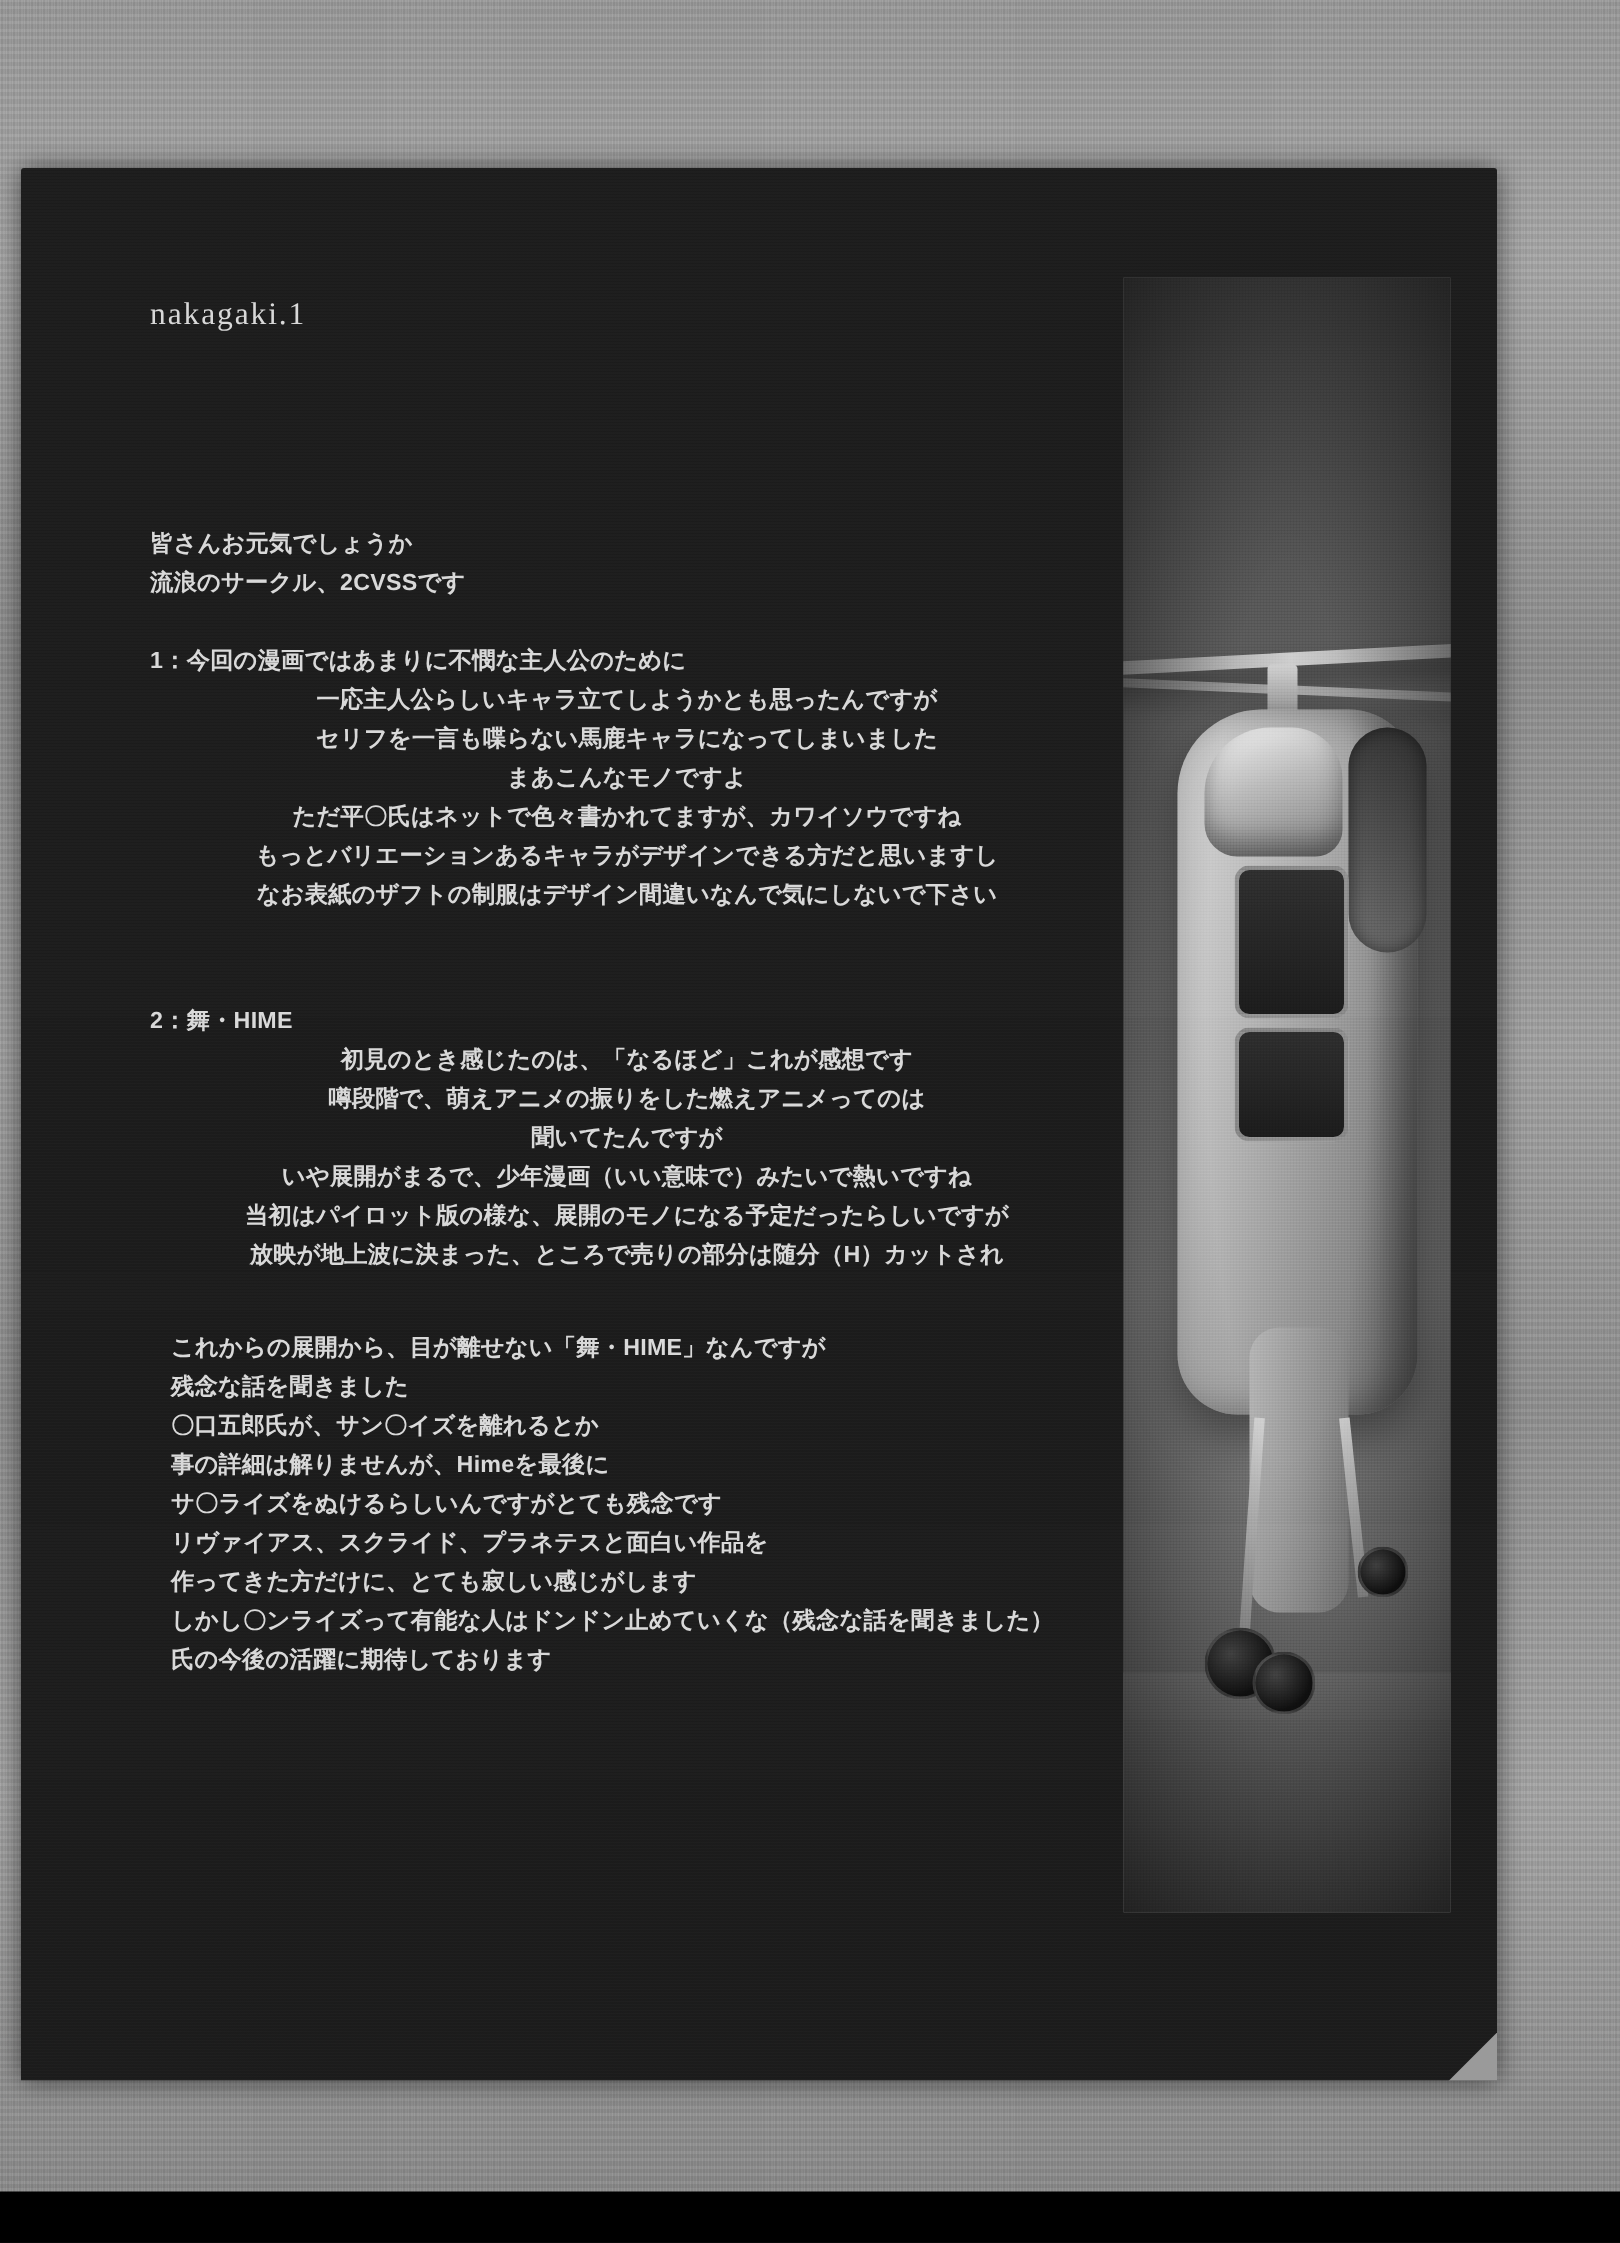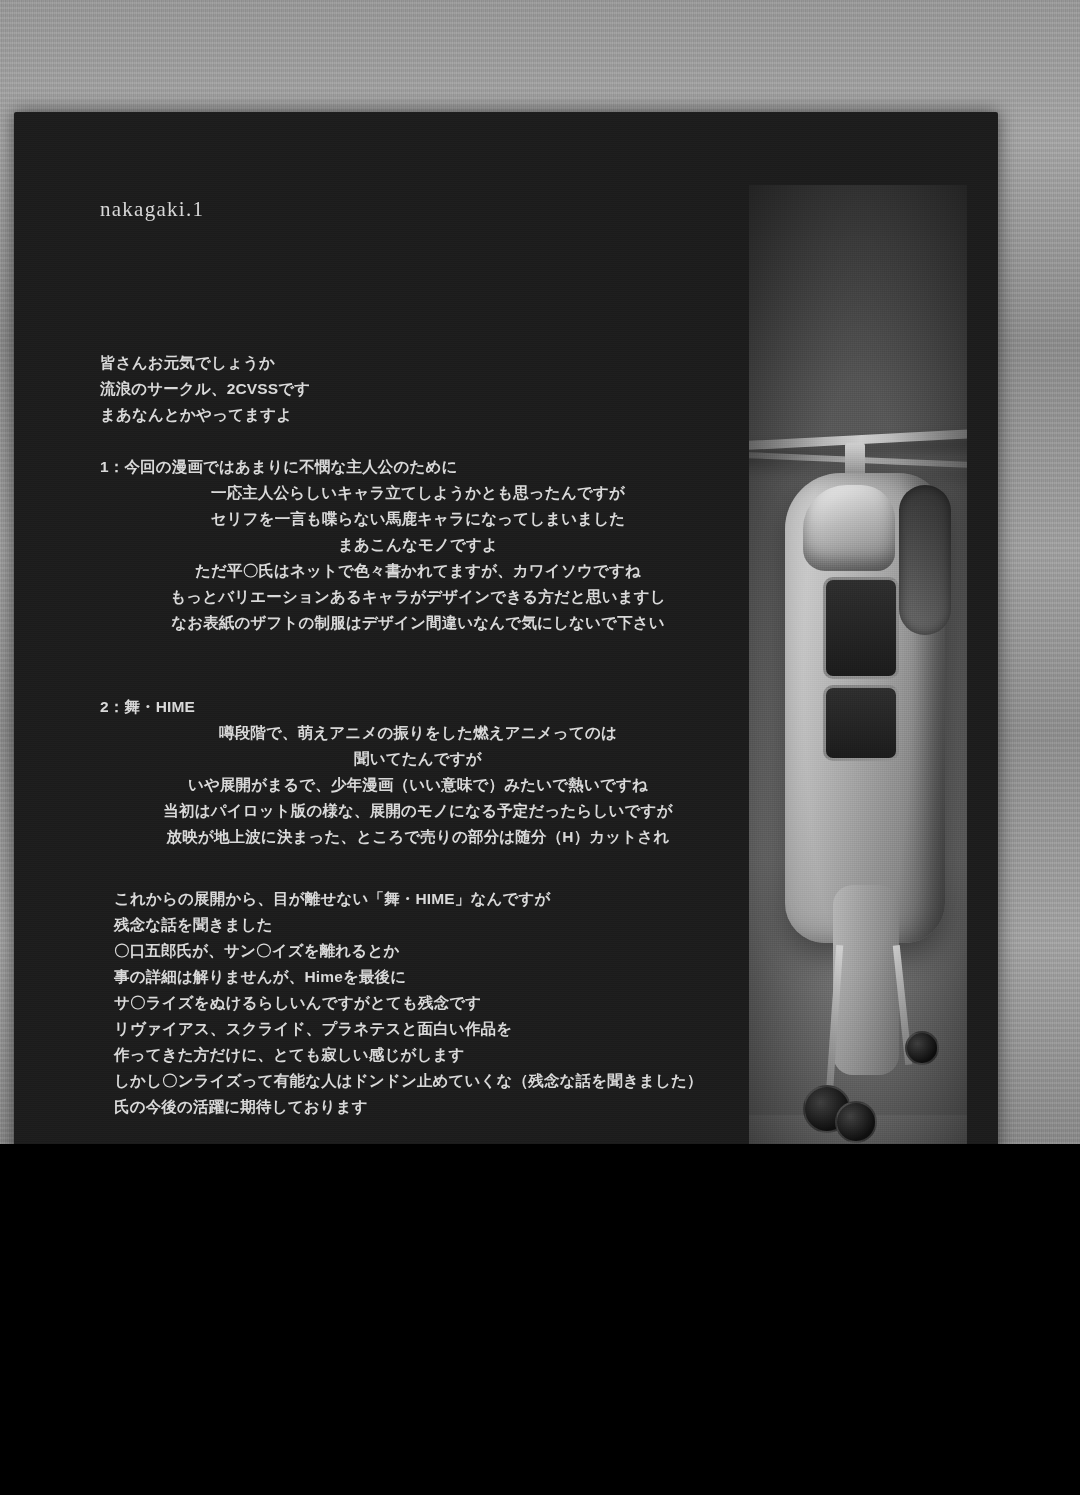--- a/index.html
+++ b/index.html
@@ -11,21 +11,21 @@
     width: 1080px;
     height: 1495px;
     overflow: hidden;
     font-family: "Liberation Sans", sans-serif;
   }
 
   
   #page {
     position: relative;
     width: 1080px;
-    height: 1144px;
+    height: 1461px;
     background:
       repeating-linear-gradient(90deg,
         rgba(255,255,255,0.05) 0px,
         rgba(255,255,255,0.05) 1px,
         rgba(0,0,0,0.05) 1px,
         rgba(0,0,0,0.05) 2px,
         rgba(255,255,255,0.02) 2px,
         rgba(255,255,255,0.02) 3px,
         rgba(0,0,0,0.03) 3px,
         rgba(0,0,0,0.03) 4px),
@@ -261,35 +261,35 @@
 
   <div id="sheet">
 
     <div class="doc-heading">nakagaki.1</div>
 
     <div class="text-col">
 
       <div class="para" id="p-greeting">
         <span class="ln">皆さんお元気でしょうか</span>
         <span class="ln">流浪のサークル、2CVSSです</span>
-        <span class="ln">まあなんとかやってますよ</span>
       </div>
 
       <div class="para sec" id="p-sec1">
         <span class="ln">1：今回の漫画ではあまりに不憫な主人公のために</span>
         <span class="ln">一応主人公らしいキャラ立てしようかとも思ったんですが</span>
         <span class="ln">セリフを一言も喋らない馬鹿キャラになってしまいました</span>
         <span class="ln">まあこんなモノですよ</span>
         <span class="ln">ただ平〇氏はネットで色々書かれてますが、カワイソウですね</span>
         <span class="ln">もっとバリエーションあるキャラがデザインできる方だと思いますし</span>
         <span class="ln">なお表紙のザフトの制服はデザイン間違いなんで気にしないで下さい</span>
       </div>
 
       <div class="para sec" id="p-sec2">
         <span class="ln">2：舞・HIME</span>
+        <span class="ln">初見のとき感じたのは、「なるほど」これが感想です</span>
         <span class="ln">噂段階で、萌えアニメの振りをした燃えアニメってのは</span>
         <span class="ln">聞いてたんですが</span>
         <span class="ln">いや展開がまるで、少年漫画（いい意味で）みたいで熱いですね</span>
         <span class="ln">当初はパイロット版の様な、展開のモノになる予定だったらしいですが</span>
         <span class="ln">放映が地上波に決まった、ところで売りの部分は随分（H）カットされ</span>
       </div>
 
 
       <div class="para" id="p-final">
         <span class="ln">これからの展開から、目が離せない「舞・HIME」なんですが</span>

